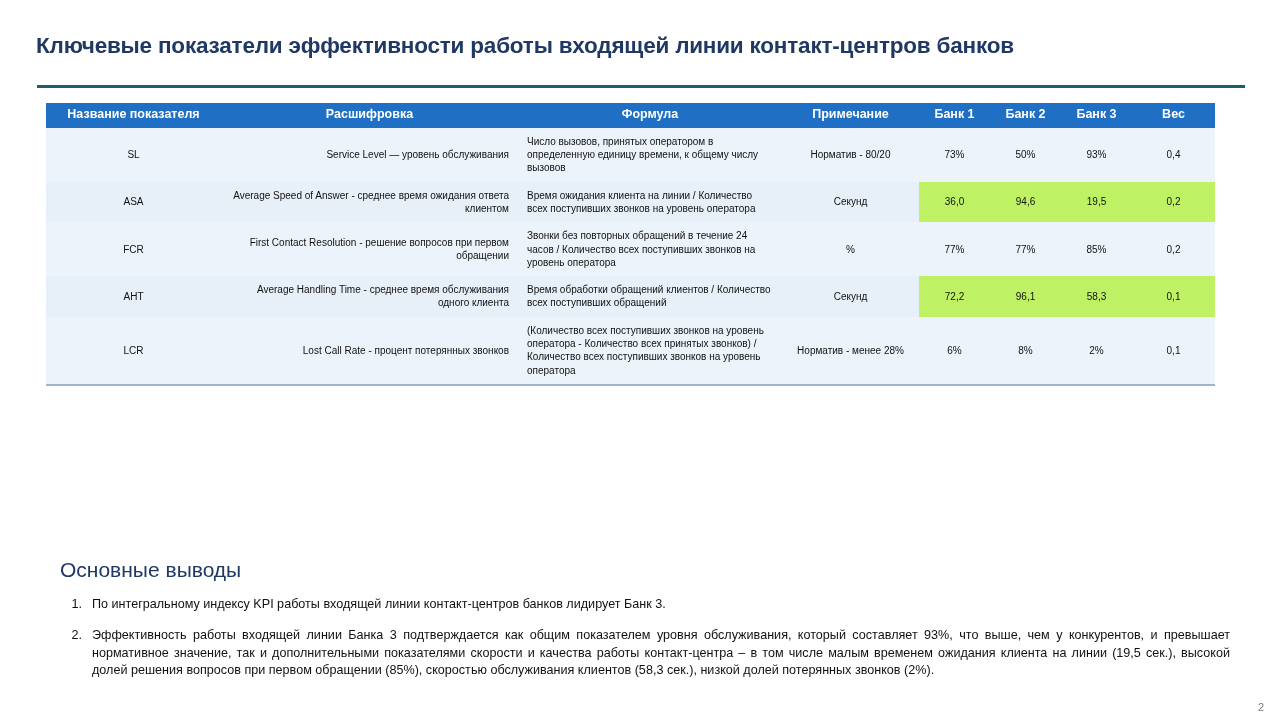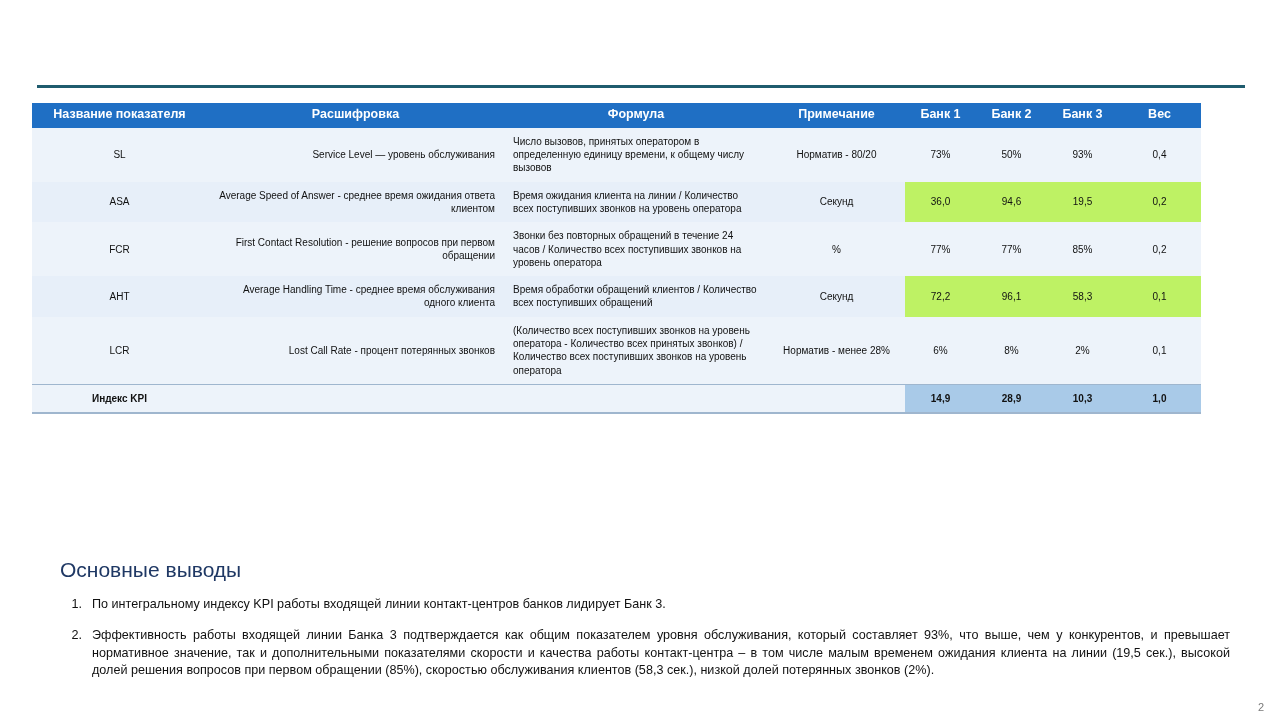--- a/index.html
+++ b/index.html
@@ -34,21 +34,21 @@
     left: 37px;
     top: 85px;
     width: 1208px;
     height: 3px;
     background: #1F5C6E;
   }
 
   
   .table-wrap {
     position: absolute;
-    left: 32px;
+    left: 46px;
     top: 103px;
     width: 1169px;
   }
   table.kpi {
     width: 1169px;
     border-collapse: collapse;
     table-layout: fixed;
   }
   table.kpi col.c-name    { width: 175px; }
   table.kpi col.c-desc    { width: 297px; }
@@ -156,20 +156,21 @@
     bottom: 7px;
     font-size: 11px;
     color: #7A7A7A;
   }
 </style>
 </head>
 <body>
 
 <div class="slide">
 
+  <div class="title">Ключевые показатели эффективности работы входящей линии контакт-центров банков</div>
   <div class="title-rule"></div>
 
   <div class="table-wrap">
     <table class="kpi">
       <colgroup>
         <col class="c-name">
           <col class="c-desc">
           <col class="c-formula">
           <col class="c-note">
         <col class="c-bank">
@@ -233,30 +234,20 @@
         <tr>
           <td class="c-name-cell">LCR</td>
           <td class="c-desc-cell">Lost Call Rate - процент потерянных звонков</td>
           <td class="c-formula-cell">(Количество всех поступивших звонков на уровень оператора - Количество всех принятых звонков) / Количество всех поступивших звонков на уровень оператора</td>
           <td class="c-note-cell">Норматив - менее 28%</td>
           <td class="num">6%</td>
           <td class="num">8%</td>
           <td class="num">2%</td>
           <td class="num">0,1</td>
         </tr>
-        <tr class="total">
-          <td class="label">Индекс KPI</td>
-          <td></td>
-          <td></td>
-          <td></td>
-          <td class="num">14,9</td>
-          <td class="num">28,9</td>
-          <td class="num">10,3</td>
-          <td class="num">1,0</td>
-        </tr>
       </tbody>
     </table>
     <div class="table-bottom-rule"></div>
   </div>
 
 
   <div class="concl-head">Основные выводы</div>
 
   <div class="concl-list">
     <div class="concl-item">

